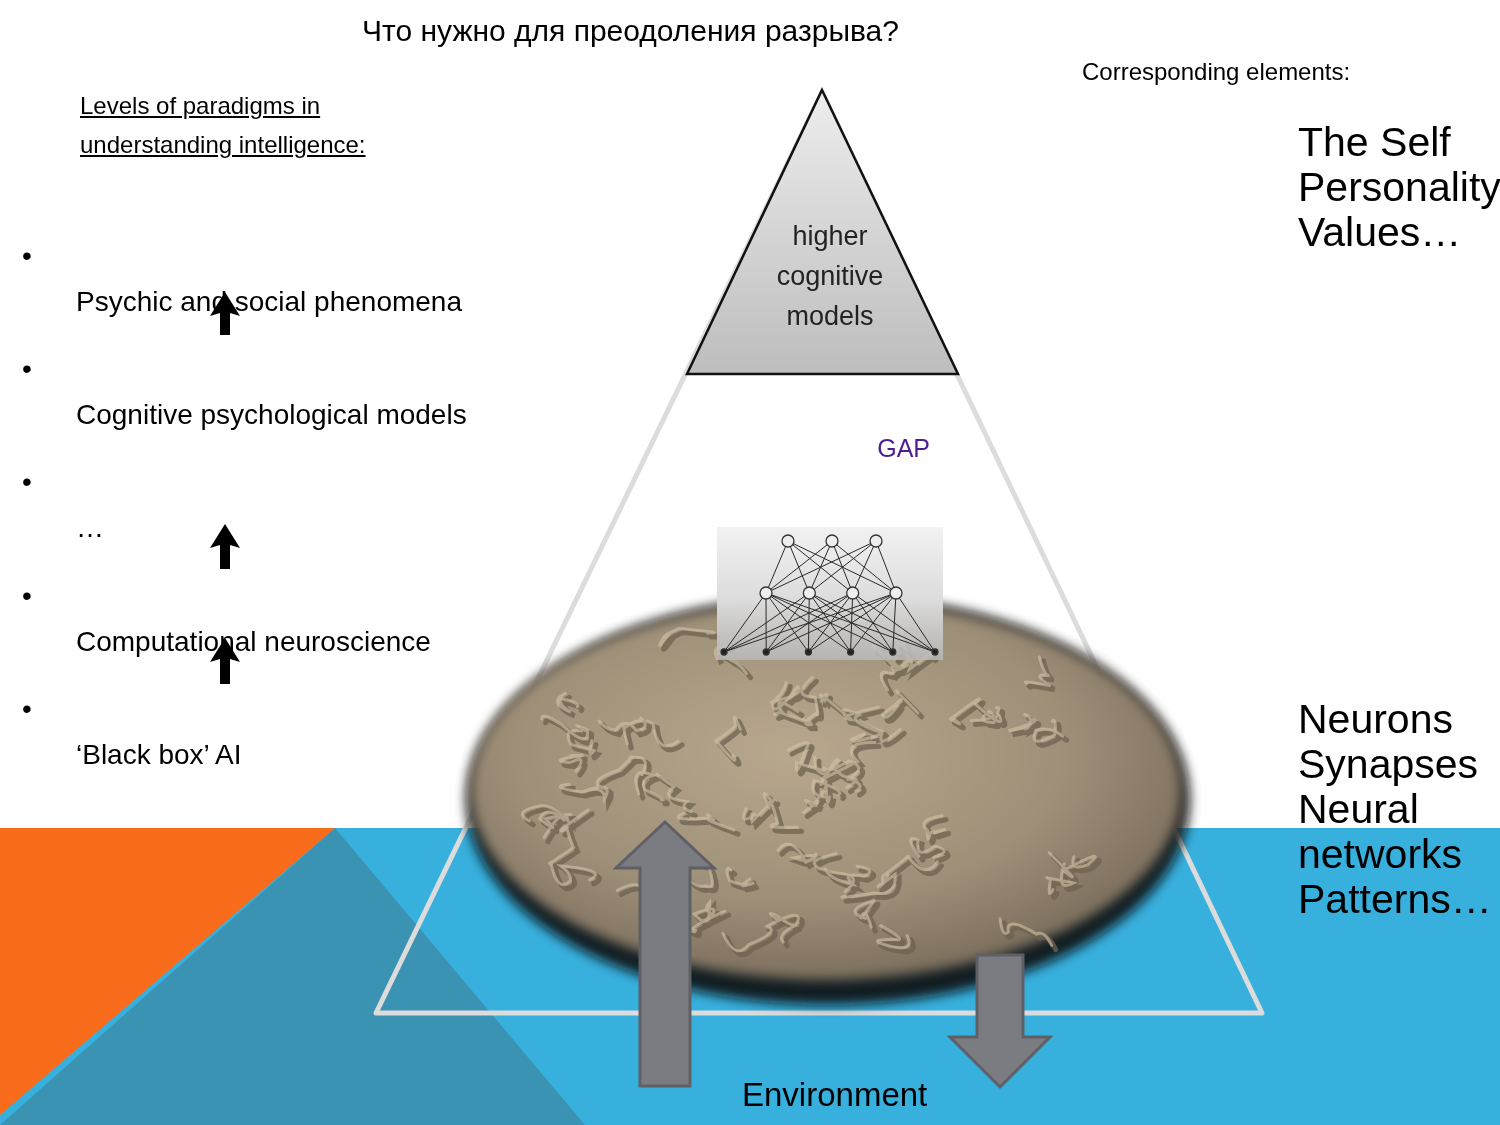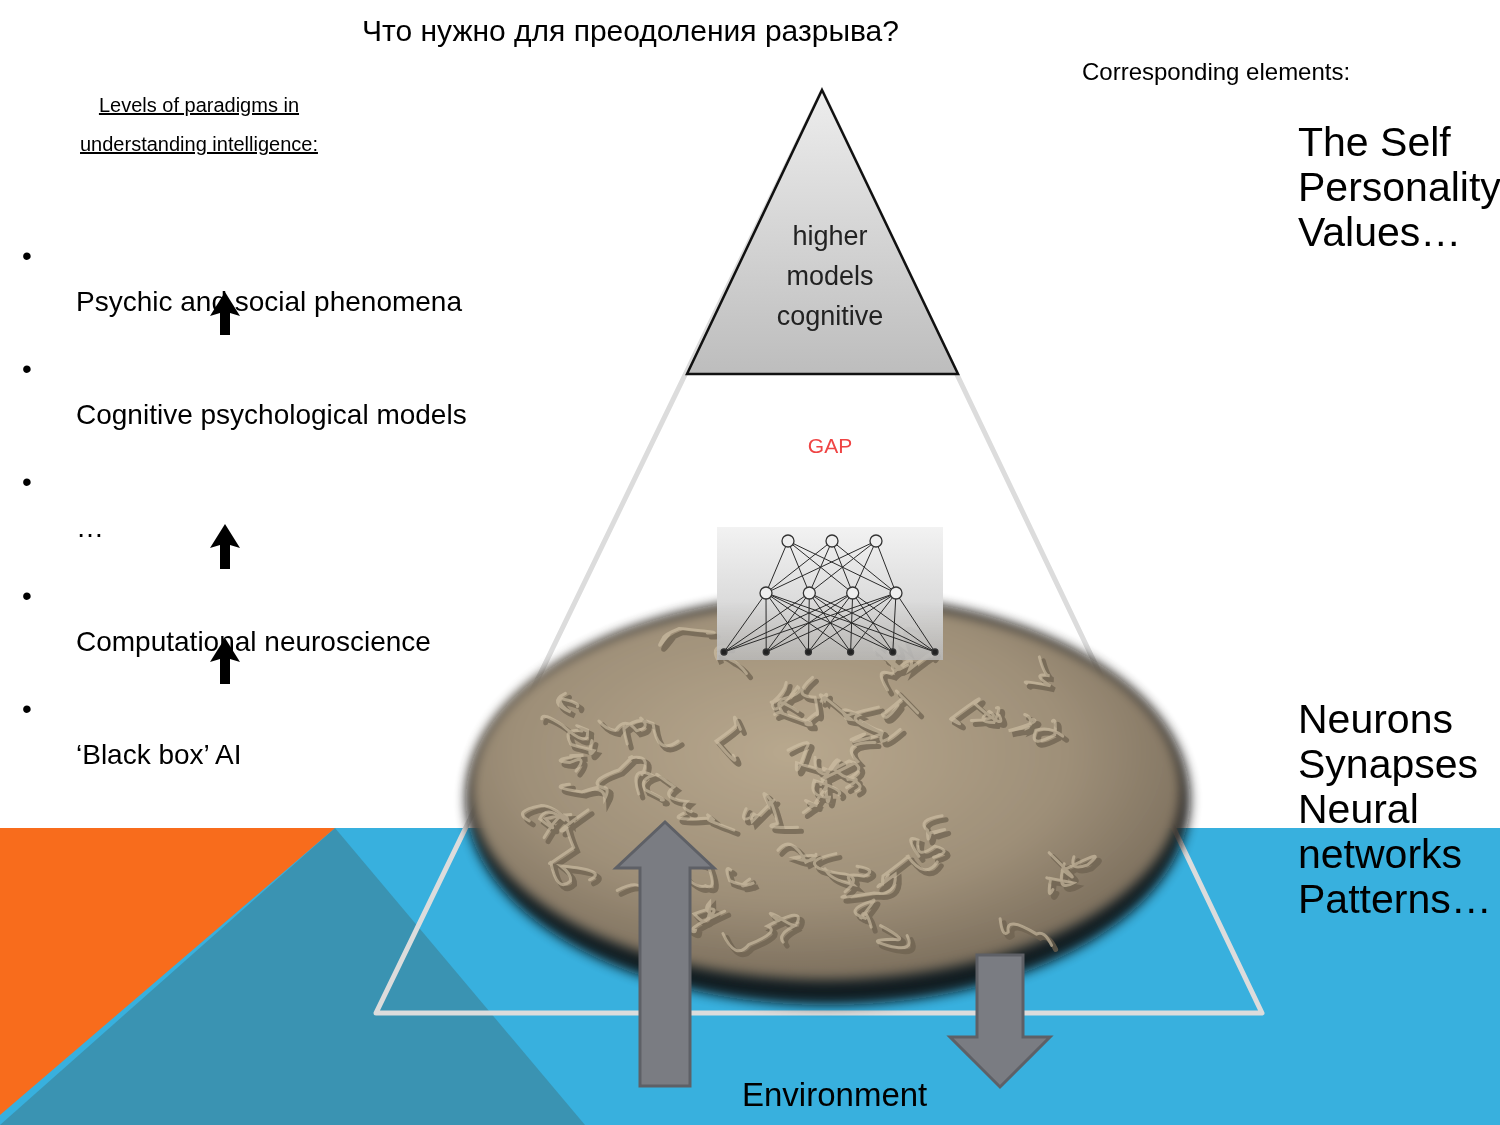--- a/index.html
+++ b/index.html
@@ -1,28 +1,28 @@
 <!DOCTYPE html>
 <html><head>
 <meta charset="utf-8">
 <style>
   html, body { margin: 0; padding: 0; }
   body { width: 1500px; height: 1125px; position: relative; overflow: hidden; background: #ffffff;
          font-family: "Liberation Sans", sans-serif; color: #000; }
   .abs { position: absolute; margin-left: 8px; }
   #bg-svg { position: absolute; left: 0; top: 0; }
   .title { left: 0; width: 1245px; top: 14px; text-align: center; font-size: 30px; }
-  .left-heading { left: 72px; top: 86px; font-size: 20px; line-height: 39px; text-decoration: underline; text-align: center; }
+  .left-heading { left: 72px; top: 86px; font-size: 24px; line-height: 39px; text-decoration: underline; }
   .level { left: 0; font-size: 28px; white-space: nowrap; }
   .level .bullet { position: absolute; left: 14px; }
   .level .text { position: absolute; left: 68px; margin-top: 46px; }
   .right-heading { left: 1074px; top: 58px; font-size: 24px; white-space: nowrap; }
   .right-list { left: 1290px; font-size: 41px; line-height: 45px; white-space: nowrap; }
   .tri-label { left: 722px; width: 200px; top: 216px; text-align: center; font-size: 27px; line-height: 40px; color: #222; }
-  .gap { left: 722px; width: 200px; top: 434px; text-align: center; font-size: 21px; color: #ef4444; }
+  .gap { left: 722px; width: 200px; top: 434px; text-align: right; font-size: 25px; color: #4c1d95; }
   .env { left: 734px; top: 1076px; font-size: 33px; white-space: nowrap; }
 </style>
 </head>
 <body>
 
 <svg id="bg-svg" width="1500" height="1125">
   <defs>
     <linearGradient id="topTri" x1="0" y1="0" x2="0" y2="1">
       <stop offset="0" stop-color="#ededed"></stop>
       <stop offset="1" stop-color="#bdbdbd"></stop>
@@ -292,18 +292,18 @@
 <div class="abs right-list" style="top:697px">
   <div>Neurons</div>
   <div>Synapses</div>
   <div>Neural</div>
   <div>networks</div>
   <div>Patterns…</div>
 </div>
 
 <div class="abs tri-label">
   <div>higher</div>
+  <div>cognitive</div>
   <div>models</div>
-  <div>cognitive</div>
 </div>
 
 <div class="abs gap">GAP</div>
 <div class="abs env">Environment</div>
 
 </body></html>

